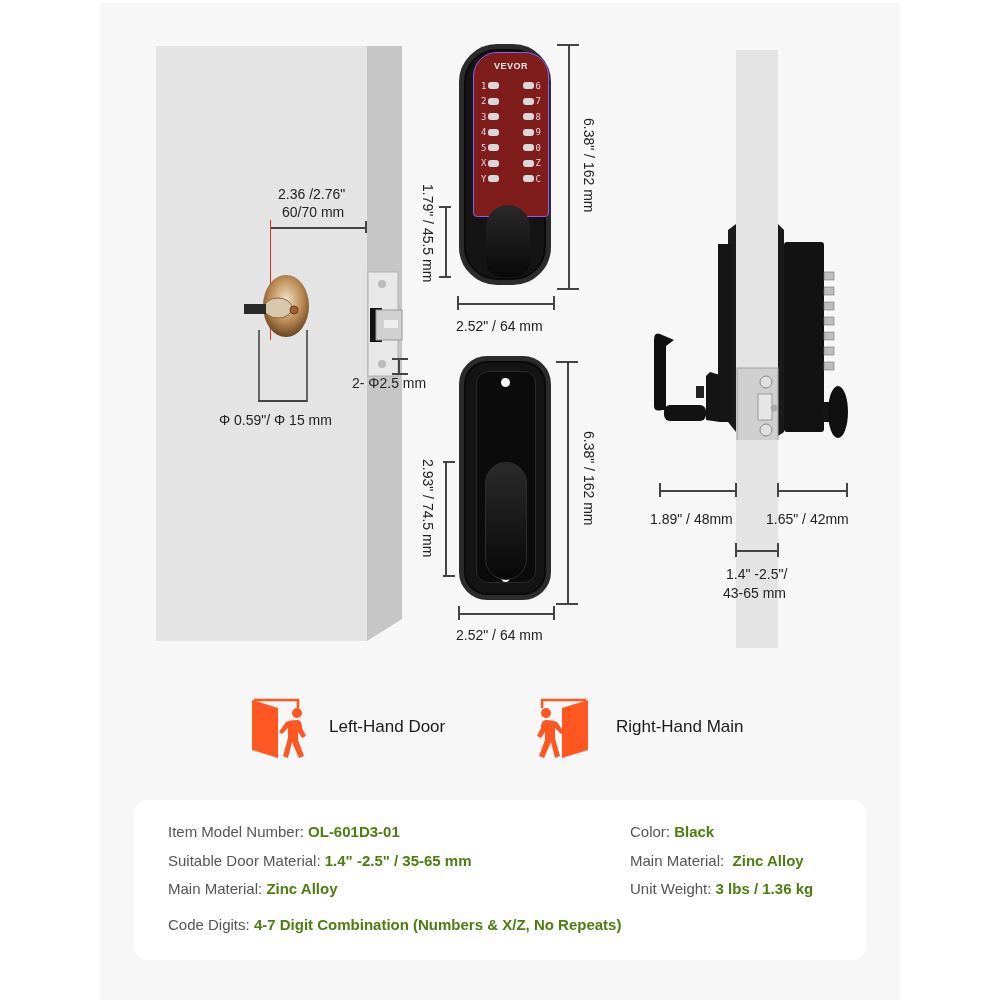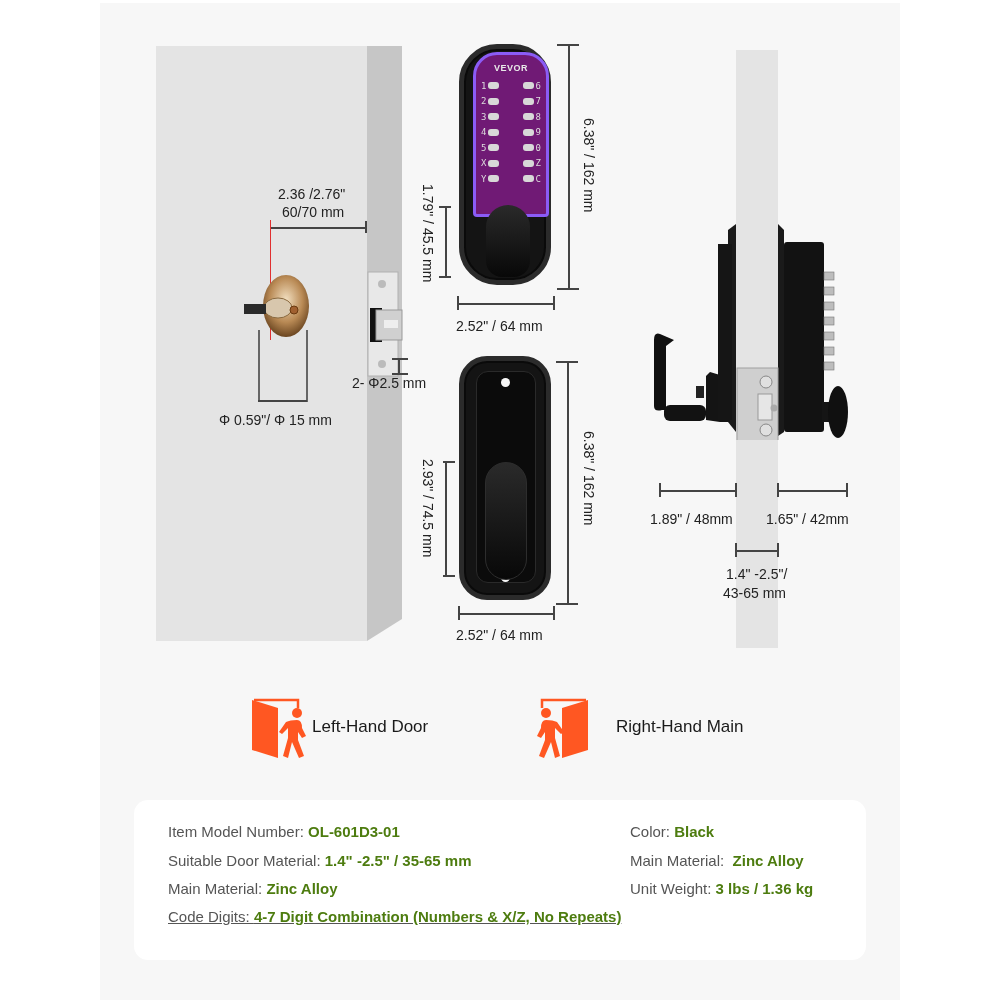--- a/index.html
+++ b/index.html
@@ -9,21 +9,21 @@
   .abs { position: absolute; }
   .dim-text { position: absolute; font-size: 14px; color: #222; white-space: nowrap; line-height: 16px; }
   .vtext { position: absolute; font-size: 14px; color: #222; white-space: nowrap; transform: rotate(90deg); transform-origin: left top; line-height: 16px; }
   .hline { position: absolute; height: 1.5px; background: #444; }
   .vline { position: absolute; width: 1.5px; background: #444; }
   .tickv { position: absolute; width: 1.5px; background: #444; }
   .tickh { position: absolute; height: 1.5px; background: #444; }
   .door-face { position: absolute; left: 156px; top: 46px; width: 211px; height: 595px; background: #e4e4e4; }
   .door-edge { position: absolute; left: 367px; top: 46px; width: 35px; height: 595px; background: #c6c6c6; clip-path: polygon(0 0, 100% 0, 100% 96.3%, 0 100%); }
   .lock-front { position: absolute; background: #141414; border-radius: 38px; border: 5px solid #2b2b2b; box-shadow: inset 0 0 0 2px #0a0a0a; }
-  .keypad { position: absolute; left: 473px; top: 52px; width: 76px; height: 165px; background: #701a75; border-radius: 24px 24px 4px 4px; border: 3px solid #8b5cf6; }
+  .keypad { position: absolute; left: 473px; top: 52px; width: 76px; height: 165px; background: #7f1d1d; border-radius: 24px 24px 4px 4px; border: 1px solid #8b5cf6; }
   .brand { position: absolute; left: 0; width: 100%; top: 8px; text-align: center; color: #e8e8e8; font-weight: bold; font-size: 9px; letter-spacing: 0.5px; }
   .key-row { position: absolute; left: 8px; width: 60px; height: 11px; display: flex; justify-content: space-between; align-items: center; }
   .key { display: flex; align-items: center; gap: 2px; color: #ddd; font-size: 9px; font-family: "DejaVu Sans Mono", monospace; }
   .key .btn { width: 11px; height: 7px; background: #d8d8d8; border-radius: 3px; }
   .knob { position: absolute; background: linear-gradient(#2a2a2a, #080808); border-radius: 22px; }
   .door-side { position: absolute; left: 736px; top: 50px; width: 42px; height: 598px; background: #e4e4e4; }
   .specs { position: absolute; left: 134px; top: 800px; width: 732px; height: 160px; background: #ffffff; border-radius: 14px; }
   .spec { position: absolute; font-size: 15px; color: #555; white-space: nowrap; }
   .spec .v { color: #4d7c0f; font-weight: bold; }
   .hand-label { position: absolute; font-size: 17px; color: #1a1a1a; white-space: nowrap; }
@@ -237,32 +237,32 @@
 <div class="hline" style="left:735px;top:550px;width:43px;"></div>
 <div class="dim-text" style="left:726px;top:566px;">1.4" -2.5"/</div>
 <div class="dim-text" style="left:723px;top:585px;">43-65 mm</div>
 
 <svg class="abs" style="left:250px;top:698px;" width="60" height="62">
   <path class="orange" d="M2 2 L28 10 L28 60 L2 52 Z"></path>
   <path d="M4 2 L48 2 L48 10" fill="none" stroke="#ff5722" stroke-width="2.5"></path>
   <circle class="orange" cx="47" cy="15" r="5"></circle>
   <path d="M47 22 Q52 22 52 30 L56 38 L52 40 L48 34 L48 42 L54 58 L49 60 L42 44 L38 60 L33 58 L38 40 L38 30 L32 36 L29 34 L36 24 Q40 22 47 22 Z" class="orange"></path>
 </svg>
-<div class="hand-label" style="left:312px;top:717px;">Left-Hand Door</div>
+<div class="hand-label" style="left:329px;top:717px;">Left-Hand Door</div>
 
 <svg class="abs" style="left:530px;top:698px;" width="60" height="62">
   <path class="orange" d="M58 2 L32 10 L32 60 L58 52 Z"></path>
   <path d="M56 2 L12 2 L12 10" fill="none" stroke="#ff5722" stroke-width="2.5"></path>
   <circle class="orange" cx="16" cy="15" r="5"></circle>
   <path d="M16 22 Q11 22 11 30 L7 38 L11 40 L15 34 L15 42 L9 58 L14 60 L21 44 L25 60 L30 58 L25 40 L25 30 L31 36 L34 34 L27 24 Q23 22 16 22 Z" class="orange"></path>
 </svg>
 <div class="hand-label" style="left:616px;top:717px;">Right-Hand Main</div>
 
 <div class="specs">
   <div class="spec" style="left:34px;top:23px;"><span>Item Model Number: </span><span class="v">OL-601D3-01</span></div>
   <div class="spec" style="left:34px;top:52px;"><span>Suitable Door Material: </span><span class="v">1.4" -2.5" / 35-65 mm</span></div>
   <div class="spec" style="left:34px;top:80px;"><span>Main Material: </span><span class="v">Zinc Alloy</span></div>
-  <div class="spec" style="left:34px;top:108px;text-decoration:underline;"><span>Code Digits: </span><span class="v">4-7 Digit Combination (Numbers &amp; X/Z, No Repeats)</span></div>
+  <div class="spec" style="left:34px;top:116px;"><span>Code Digits: </span><span class="v">4-7 Digit Combination (Numbers &amp; X/Z, No Repeats)</span></div>
 
   <div class="spec" style="left:496px;top:23px;"><span>Color: </span><span class="v">Black</span></div>
   <div class="spec" style="left:496px;top:52px;"><span style="white-space:pre">Main Material:  </span><span class="v">Zinc Alloy</span></div>
   <div class="spec" style="left:496px;top:80px;"><span>Unit Weight: </span><span class="v">3 lbs / 1.36 kg</span></div>
 </div>
 
 </body></html>

